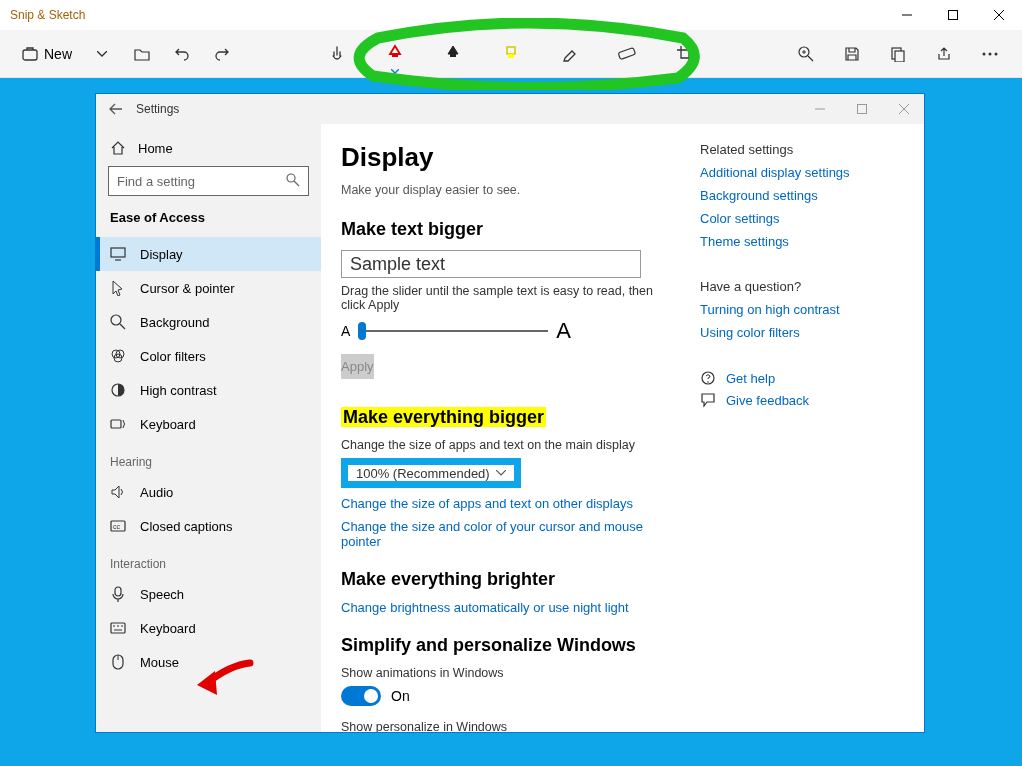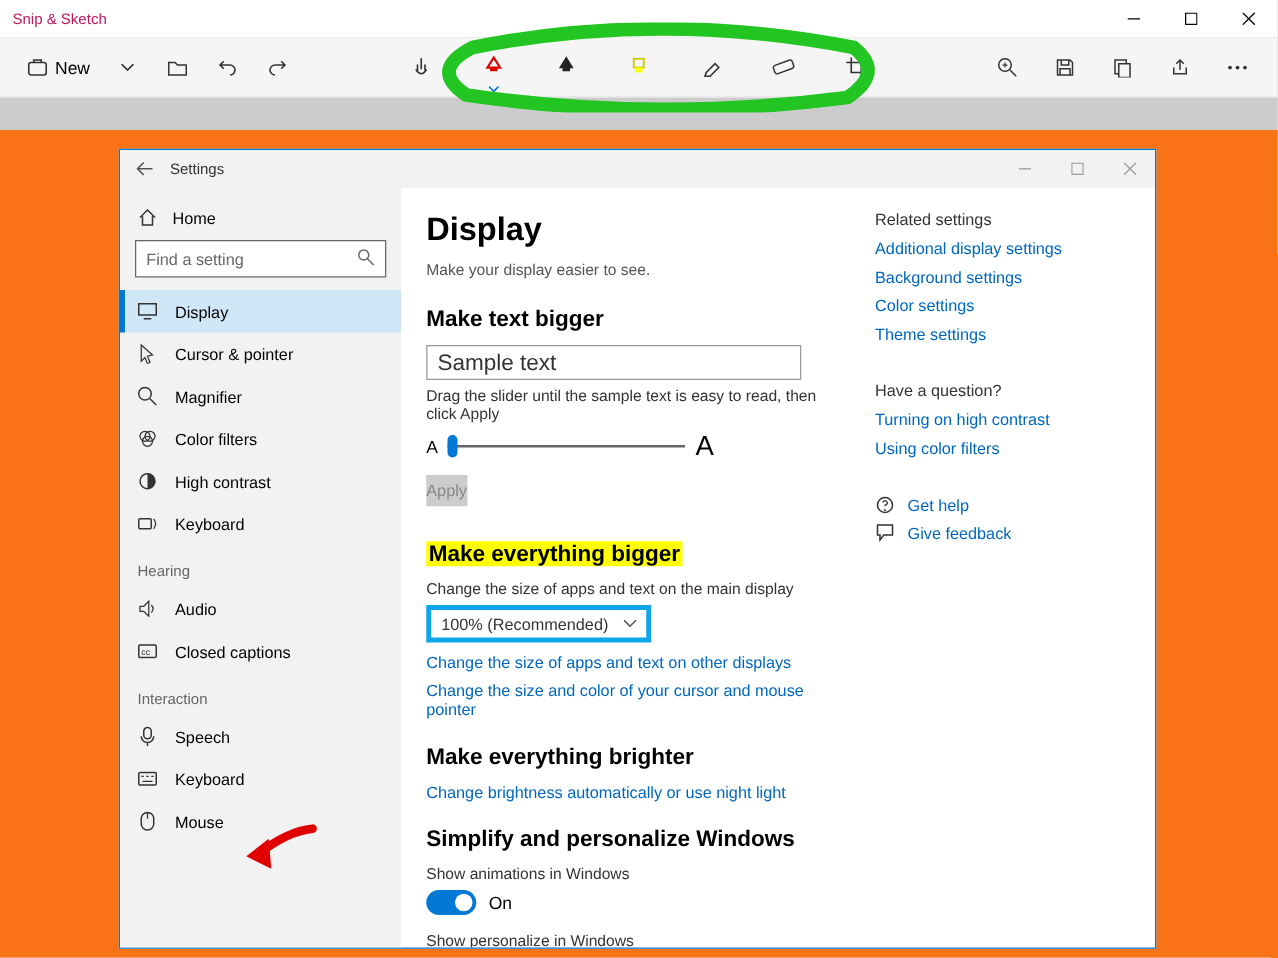--- a/index.html
+++ b/index.html
@@ -19,21 +19,21 @@
     left: 0; top: 0;
     width: 1022px; height: 766px;
     background: #cccccc;
   }
   .snip-titlebar {
     height: 30px;
     background: #ffffff;
     display: flex;
     align-items: center;
     padding-left: 10px;
-    color: #be185d;
+    color: #a16207;
     font-size: 12px;
   }
   .snip-titlebar .title-controls {
     margin-left: auto;
     display: flex;
   }
   .title-btn {
     width: 46px; height: 30px;
     display: flex; align-items: center; justify-content: center;
     color: #000;
@@ -101,22 +101,21 @@
     width: 355px;
     height: 72px;
     pointer-events: none;
     z-index: 50;
   }
 
   
   .canvas-area {
     position: absolute;
     left: 0; top: 78px; right: 0; bottom: 0;
-    background: #f97316;
-    margin-top: 26px;
+    background: #0ea5e9;
   }
   .settings-window {
     position: absolute;
     left: 95px;
     top: 15px;
     width: 830px;
     height: 640px;
     background: #ffffff;
     border: 1px solid #0078d4;
     display: flex;
@@ -275,21 +274,21 @@
   .apply-btn {
     background: #ccc;
     color: #888;
     border: none;
     padding: 5px 0;
     font-size: 13px;
   }
   .dropdown {
     width: 180px;
     height: 30px;
-    border: 4px solid #0ea5e9;
+    border: 7px solid #0ea5e9;
     display: flex;
     align-items: center;
     padding: 0 8px;
     font-size: 13px;
     color: #333;
     justify-content: space-between;
   }
   .link {
     color: #0067c0;
     font-size: 13px;
@@ -523,20 +522,21 @@
           </div>
           <div class="search-box">
             <span>Find a setting</span>
             <span class="search-ico">
               <svg width="14" height="14">
                   <circle cx="5" cy="5" r="4" fill="none" stroke="#666" stroke-width="1.2"></circle>
                   <line x1="8" y1="8" x2="13" y2="13" stroke="#666" stroke-width="1.2"></line>
                 </svg>
             </span>
           </div>
+          <div class="ease-title">Ease of Access</div>
 
 
           <div class="nav-item selected">
             <span class="nav-icon">
                 <svg width="16" height="14">
                   <rect x="1" y="1" width="14" height="9" fill="none" stroke="#333" stroke-width="1.2"></rect>
                   <line x1="5" y1="13" x2="11" y2="13" stroke="#333" stroke-width="1.2"></line>
                 </svg>
               </span>
             <span>Display</span>
@@ -549,21 +549,21 @@
               </span>
             <span>Cursor &amp; pointer</span>
           </div>
           <div class="nav-item">
             <span class="nav-icon">
                 <svg width="16" height="16">
                   <circle cx="6" cy="6" r="5" fill="none" stroke="#333" stroke-width="1.2"></circle>
                   <line x1="10" y1="10" x2="15" y2="15" stroke="#333" stroke-width="1.2"></line>
                 </svg>
               </span>
-            <span>Magnifier</span>
+            <span>Background</span>
           </div>
           <div class="nav-item">
             <span class="nav-icon">
                 <svg width="16" height="16">
                   <circle cx="6" cy="6" r="4" fill="none" stroke="#333"></circle>
                   <circle cx="10" cy="6" r="4" fill="none" stroke="#333"></circle>
                   <circle cx="8" cy="10" r="4" fill="none" stroke="#333"></circle>
                 </svg>
               </span>
             <span>Color filters</span>

